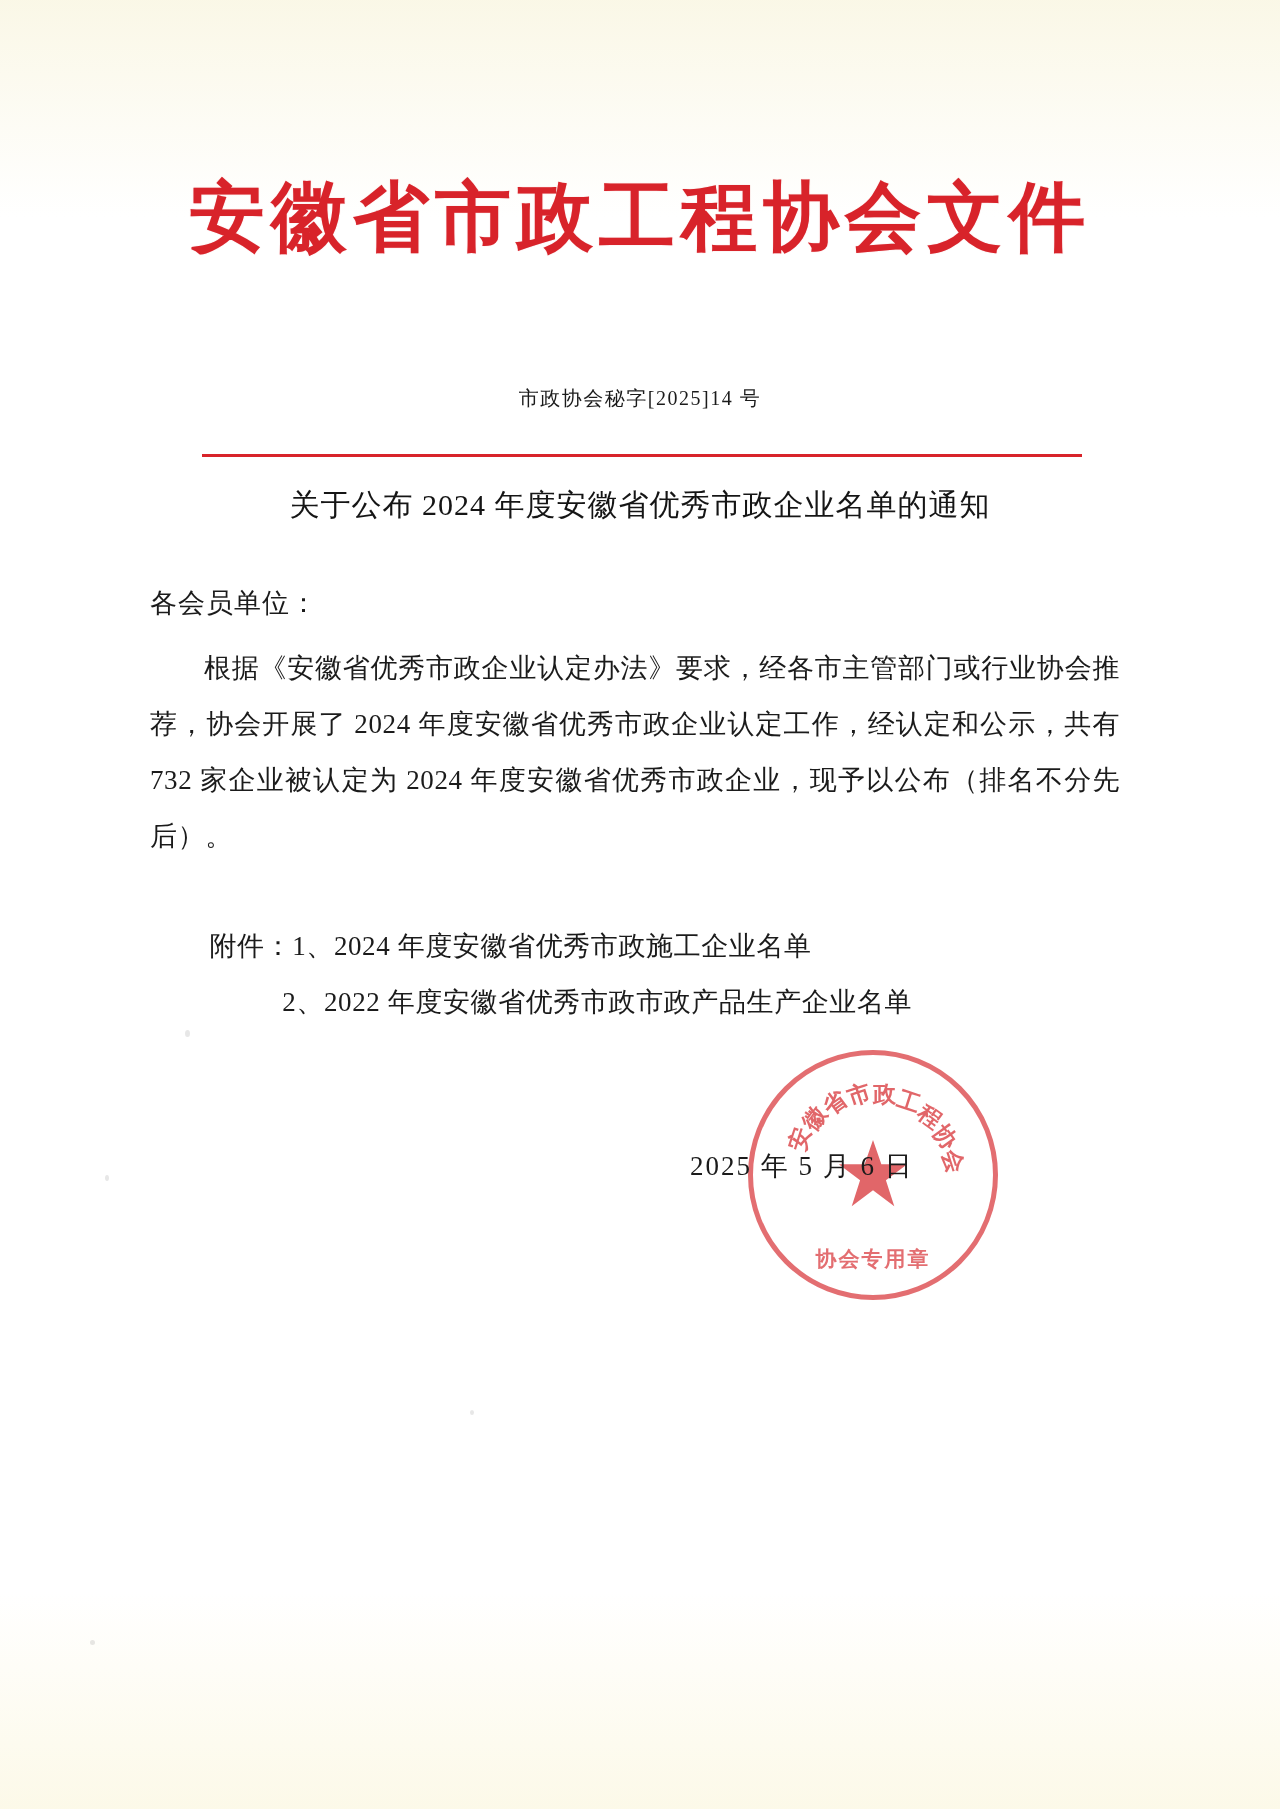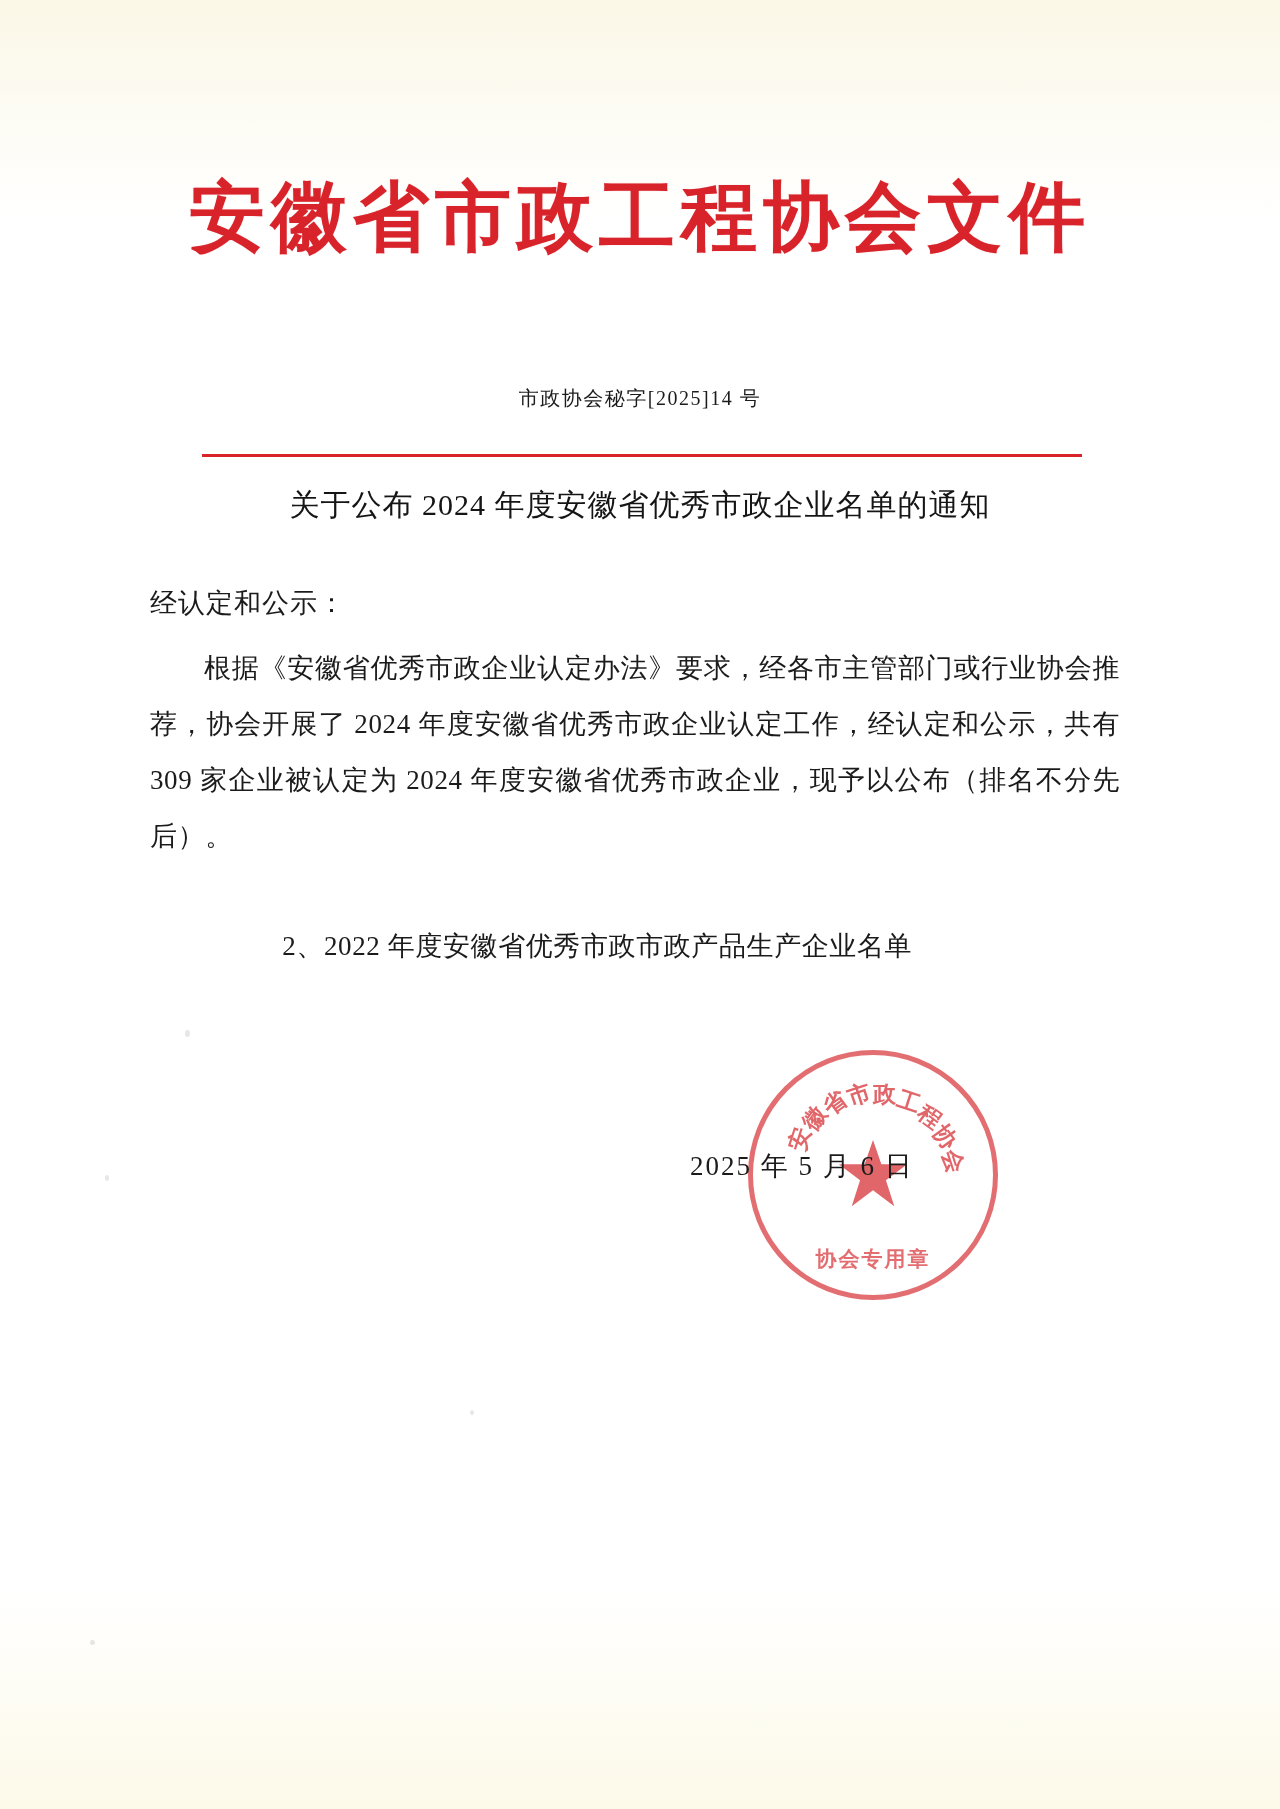--- a/index.html
+++ b/index.html
@@ -212,25 +212,28 @@
     <div class="masthead">
       <div class="masthead-title">安徽省市政工程协会文件</div>
     </div>
 
     <div class="doc-number">市政协会秘字[2025]14 号</div>
 
     <div class="red-rule"></div>
 
     <div class="doc-title">关于公布 2024 年度安徽省优秀市政企业名单的通知</div>
 
-    <div class="salutation">经认定和公示：</div>
-
-    <div class="body-para">根据《安徽省优秀市政企业认定办法》要求，经各市主管部门或行业协会推荐，协会开展了 2024 年度安徽省优秀市政企业认定工作，经认定和公示，共有 309 家企业被认定为 2024 年度安徽省优秀市政企业，现予以公布（排名不分先后）。</div>
+    <div class="salutation">各会员单位：</div>
+
+    <div class="body-para">根据《安徽省优秀市政企业认定办法》要求，经各市主管部门或行业协会推荐，协会开展了 2024 年度安徽省优秀市政企业认定工作，经认定和公示，共有 732 家企业被认定为 2024 年度安徽省优秀市政企业，现予以公布（排名不分先后）。</div>
 
     <div class="attachments">
+      <div class="attachment-first">
+        <span>附件：</span><span>1、2024 年度安徽省优秀市政施工企业名单</span>
+      </div>
       <div class="attachment-second">2、2022 年度安徽省优秀市政市政产品生产企业名单</div>
     </div>
 
     <div class="seal">
       <div class="seal-ring-text">
         <span style="transform: rotate(-72deg) translate(0,-96px) rotate(0deg);">安</span>
         <span style="transform: rotate(-54deg) translate(0,-96px) rotate(0deg);">徽</span>
         <span style="transform: rotate(-36deg) translate(0,-96px) rotate(0deg);">省</span>
         <span style="transform: rotate(-18deg) translate(0,-96px) rotate(0deg);">市</span>
         <span style="transform: rotate(0deg) translate(0,-96px) rotate(0deg);">政</span>

